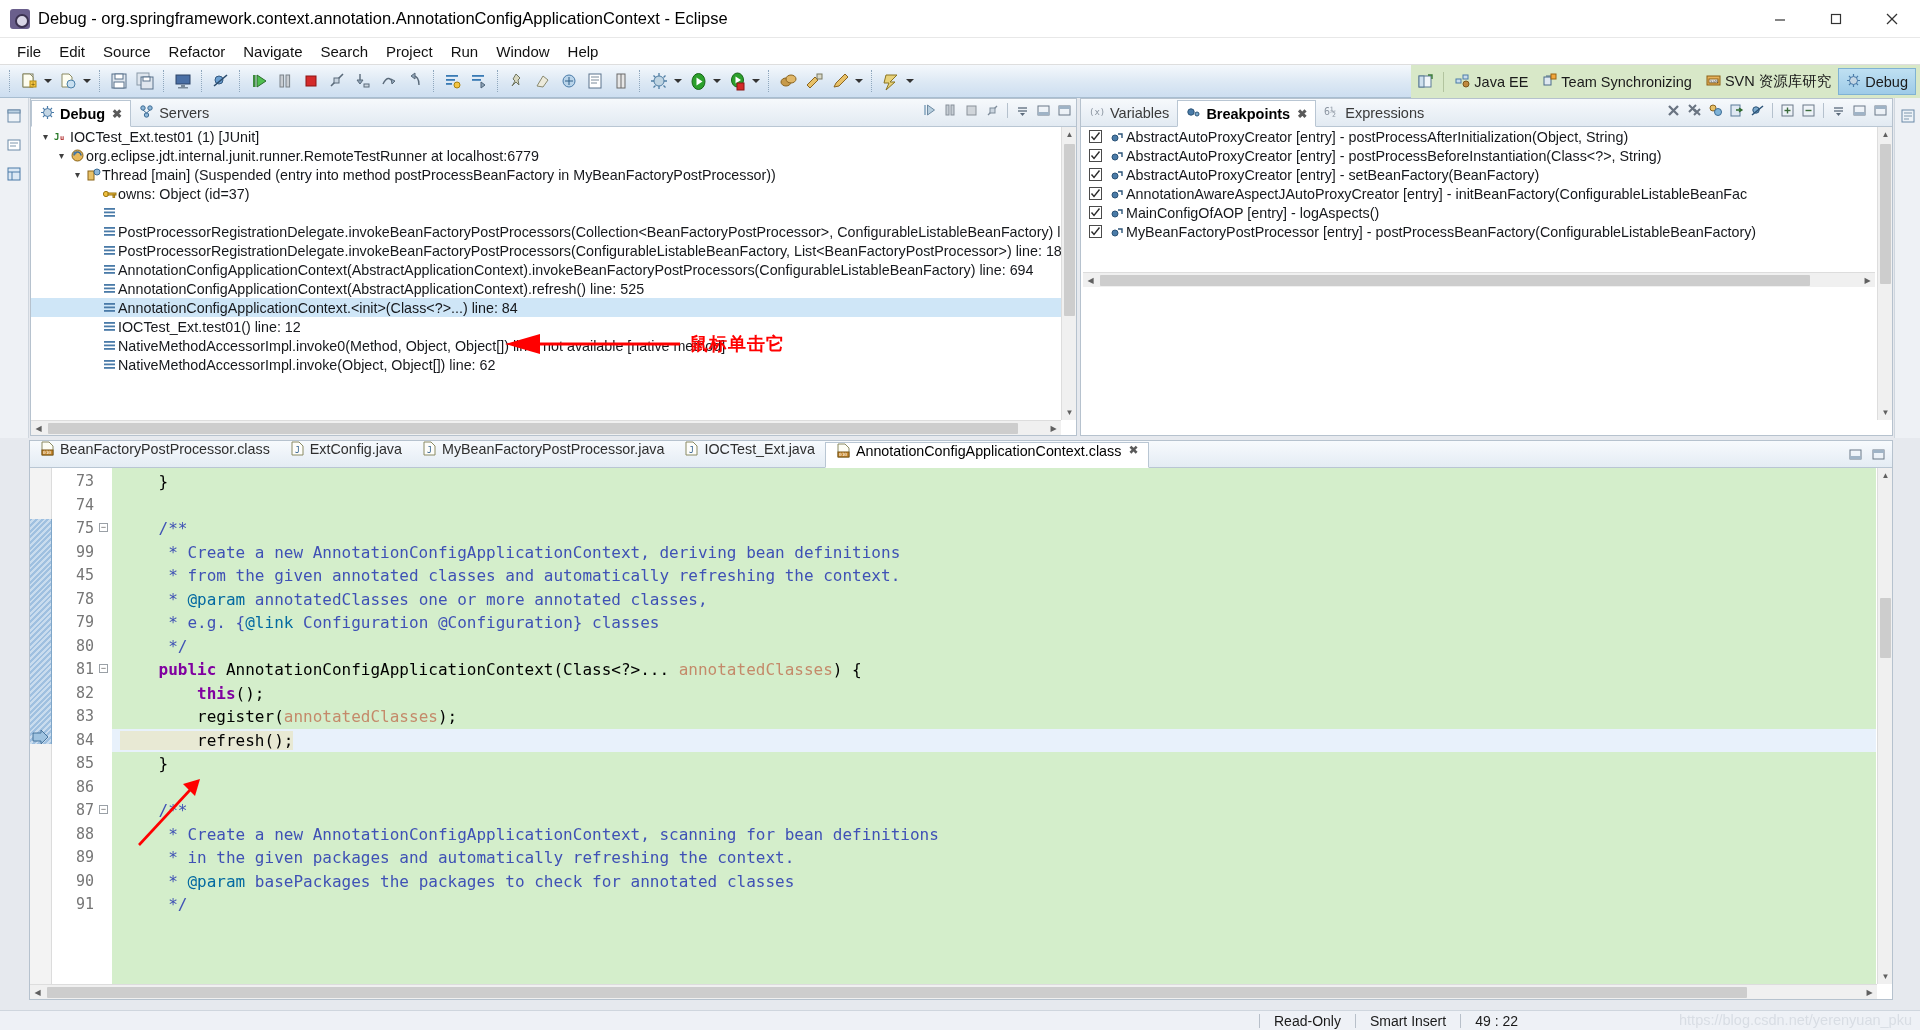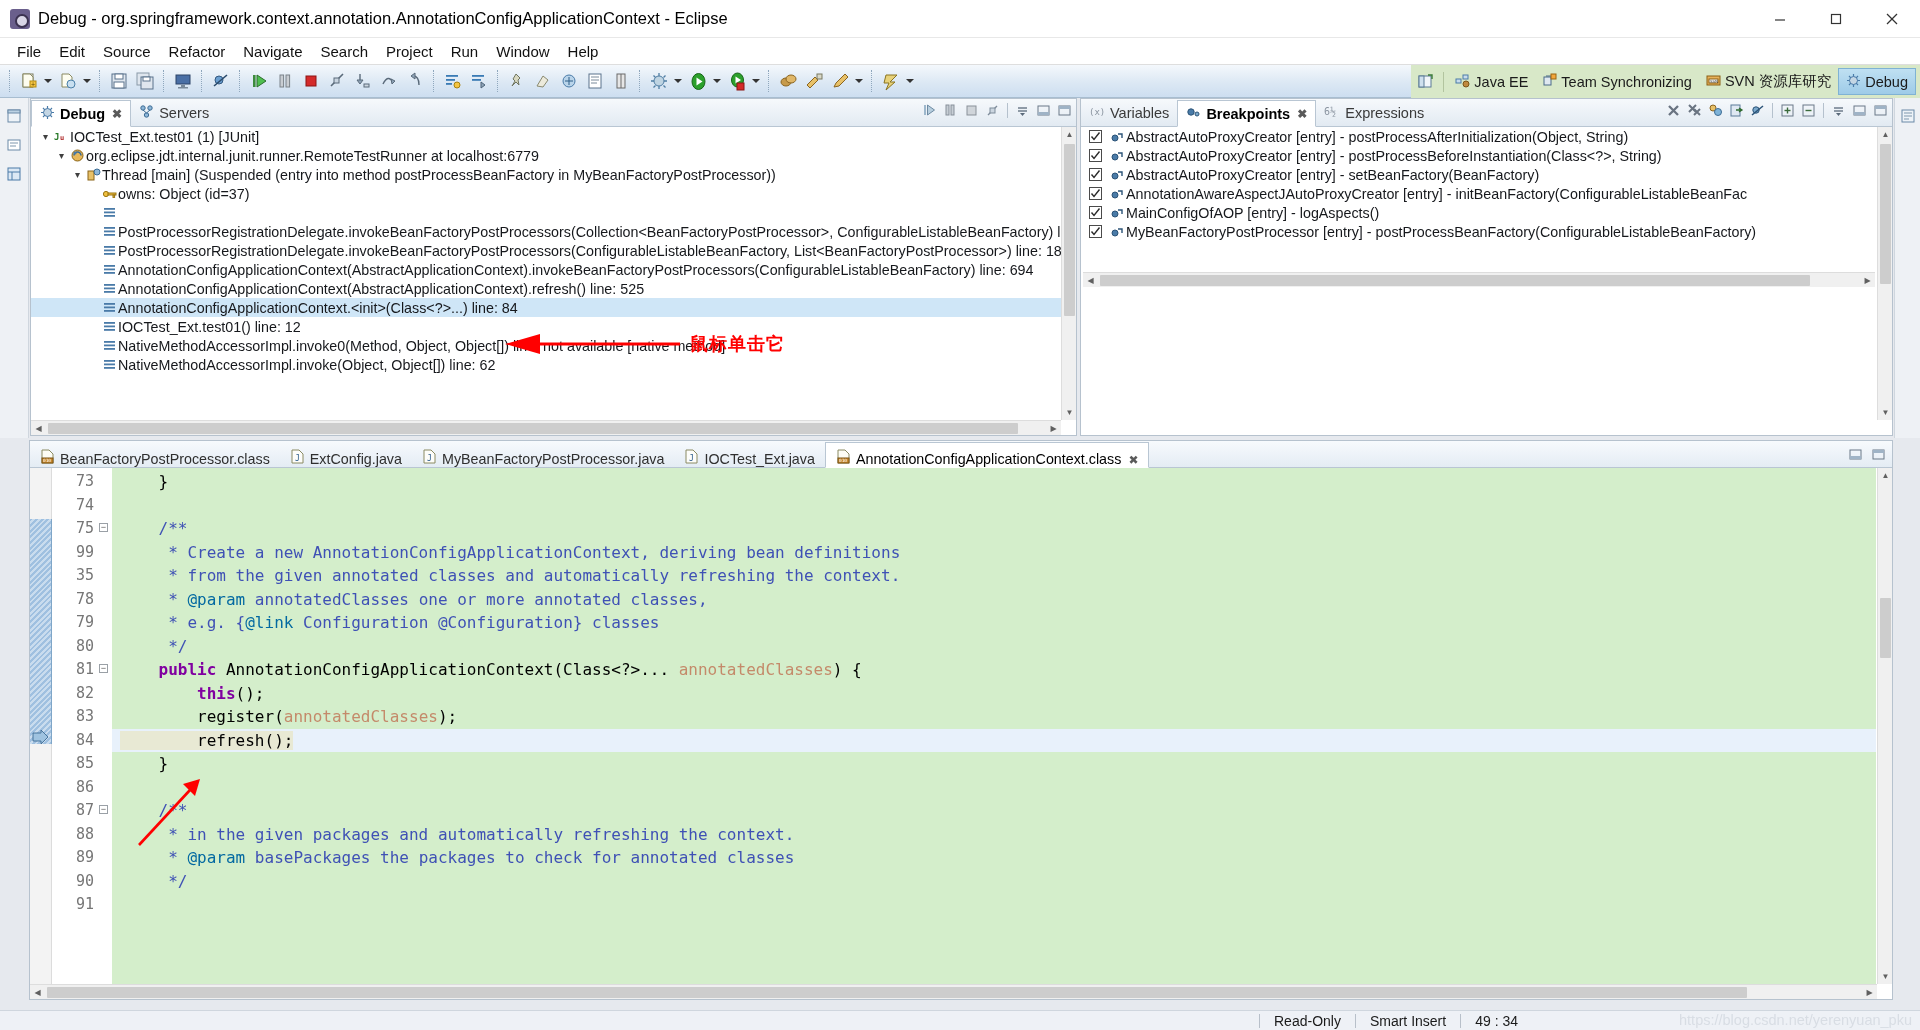--- a/index.html
+++ b/index.html
@@ -218,21 +218,21 @@
     width: 1864px; height: 560px;
     background: #fff; border: 1px solid #b6c2ce;
   }
   #editor-tabbar {
     height: 27px; position: relative;
     background: linear-gradient(to bottom,#f7fafd,#e4ecf4);
     border-bottom: 1px solid #b9c6d3;
     display: flex; align-items: flex-end;
   }
   .etab {
-    display: flex; align-items: flex-end; gap: 5px;
+    display: flex; align-items: flex-start; gap: 5px;
     height: 26px; padding: 0 10px; font-size: 14.3px;
     color: #2f2f2f; white-space: nowrap;
   }
   .etab.active {
     background: #fff; font-weight: normal; color: #000;
     border-top: 1px solid #b9c6d3; border-left: 1px solid #b9c6d3;
     border-right: 1px solid #b9c6d3; border-bottom: 1px solid #fff;
     margin-bottom: -1px;
   }
   #editor-minmax {
@@ -1118,21 +1118,21 @@
     </div>
 
     <div id="code-area">
       <div id="marker-col"></div>
       <div id="gutter-select" style="top:51px; height:225px;"></div>
       <div id="line-col">
           <div class="lno">73</div>
           <div class="lno">74</div>
           <div class="lno">75</div>
           <div class="lno">99</div>
-          <div class="lno">35</div>
+          <div class="lno">45</div>
           <div class="lno">78</div>
           <div class="lno">79</div>
           <div class="lno">80</div>
           <div class="lno">81</div>
           <div class="lno">82</div>
           <div class="lno">83</div>
           <div class="lno">84</div>
           <div class="lno">85</div>
           <div class="lno">86</div>
           <div class="lno">87</div>
@@ -1171,20 +1171,21 @@
           <div class="cline"><span class="cm">     * </span><span class="cmtag">@param</span><span class="cm"> annotatedClasses one or more annotated classes,</span></div>
           <div class="cline"><span class="cm">     * e.g. {</span><span class="cmtag">@link</span><span class="cm"> Configuration @Configuration} classes</span></div>
           <div class="cline"><span class="cm">     */</span></div>
           <div class="cline"><span class="plain">    </span><span class="kw">public</span><span class="plain"> AnnotationConfigApplicationContext(Class&lt;?&gt;... </span><span class="param">annotatedClasses</span><span class="plain">) {</span></div>
           <div class="cline"><span class="plain">        </span><span class="kw">this</span><span class="plain">();</span></div>
           <div class="cline"><span class="plain">        register(</span><span class="param">annotatedClasses</span><span class="plain">);</span></div>
           <div class="cline current"><span class="plain cur-hl">        refresh();</span></div>
           <div class="cline"><span class="plain">    }</span></div>
           <div class="cline"><span class="plain"></span></div>
           <div class="cline"><span class="cm">    /**</span></div>
+          <div class="cline"><span class="cm">     * Create a new AnnotationConfigApplicationContext, scanning for bean definitions</span></div>
           <div class="cline"><span class="cm">     * in the given packages and automatically refreshing the context.</span></div>
           <div class="cline"><span class="cm">     * </span><span class="cmtag">@param</span><span class="cm"> basePackages the packages to check for annotated classes</span></div>
           <div class="cline"><span class="cm">     */</span></div>
         </div>
 
       <div style="position:absolute; left:2px; top:261px; width:18px; height:16px;">
         <svg width="18" height="16" viewBox="0 0 18 16">
             <path d="M1 4 h8 v-3 l7 7 l-7 7 v-3 h-8 z" fill="#9fc3e0" stroke="#3d6c94" stroke-width="0.9"></path>
           </svg>
       </div>
@@ -1203,21 +1204,21 @@
   </div>
 </div>
 
 <div id="statusbar">
   <div style="width:1245px;"></div>
   <div class="st-sep"></div>
   <div>Read-Only</div>
   <div class="st-sep"></div>
   <div>Smart Insert</div>
   <div class="st-sep"></div>
-  <div>49 : 34</div>
+  <div>49 : 22</div>
   <div id="watermark">https://blog.csdn.net/yerenyuan_pku</div>
 </div>
 
 <div id="ann-layer">
   <svg width="1920" height="1030" style="position:absolute;left:0;top:0;">
 
     <g>
       <line x1="680" y1="344" x2="535" y2="344" stroke="#ff0000" stroke-width="3"></line>
       <path d="M505 344 L540 334 L540 354 Z" fill="#ff0000"></path>
     </g>

